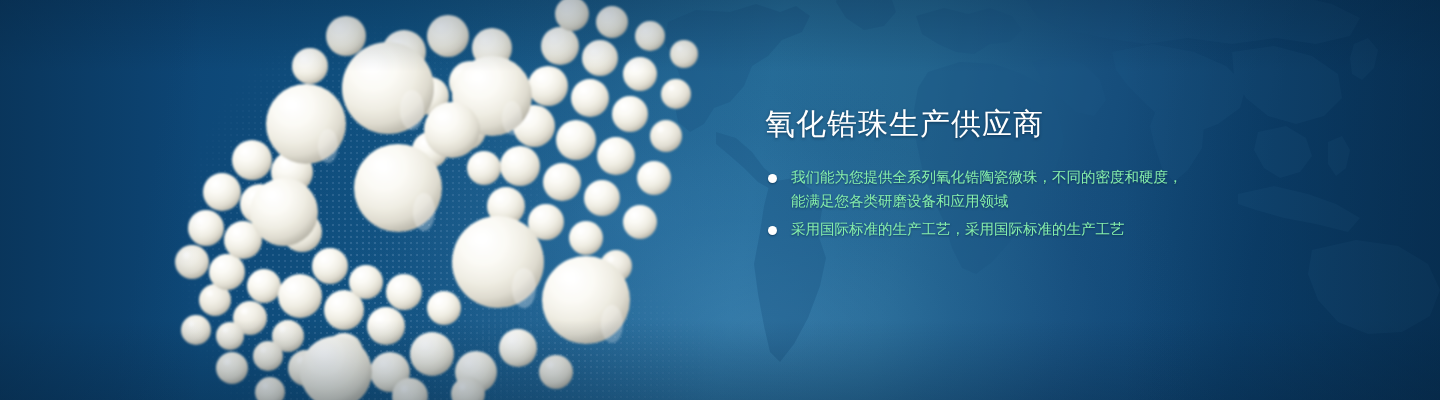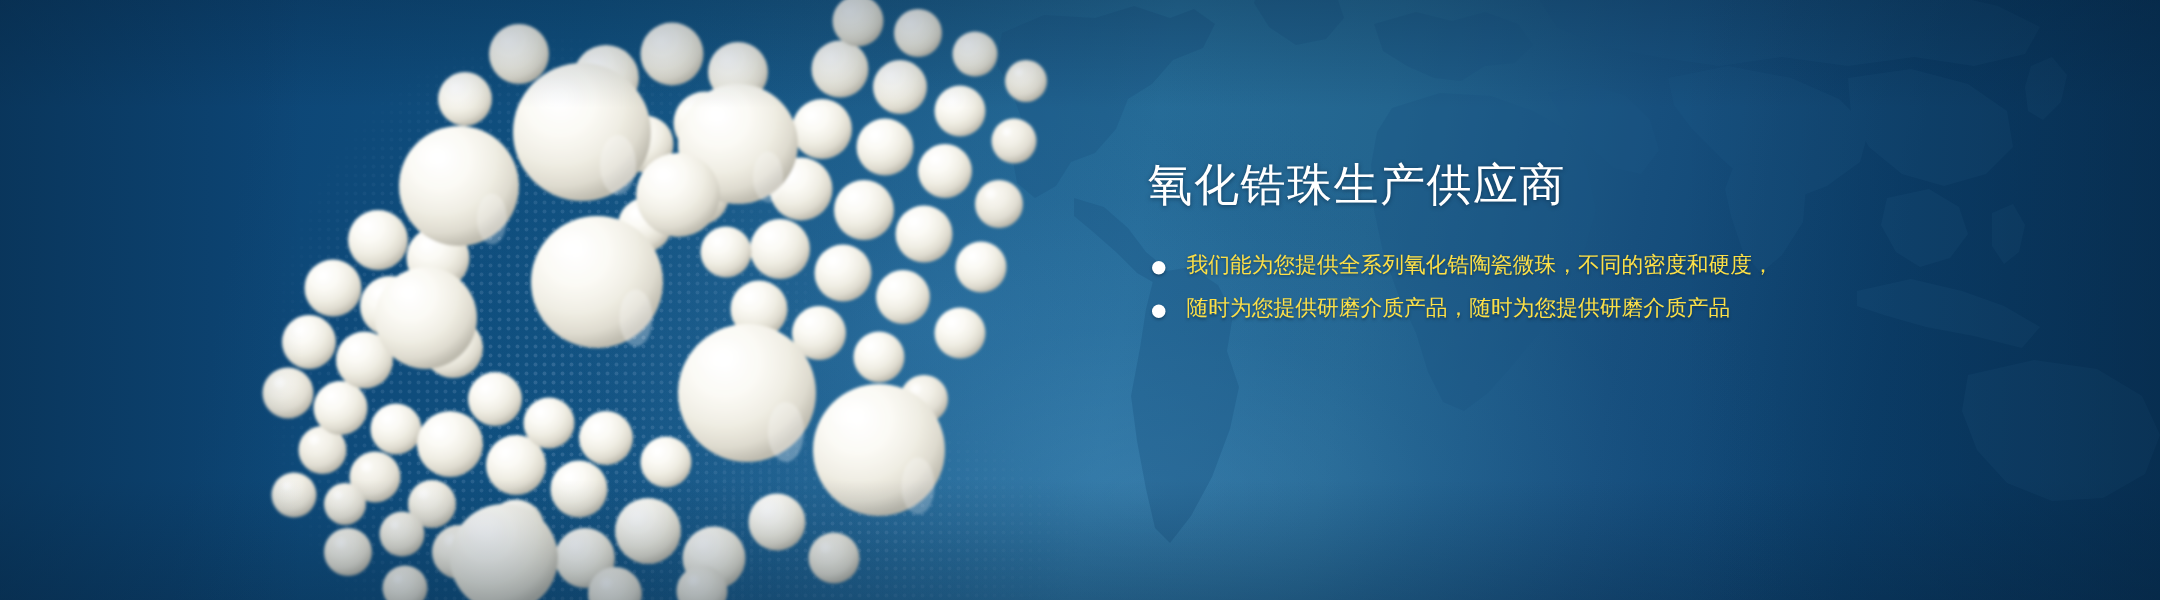--- a/index.html
+++ b/index.html
@@ -126,21 +126,21 @@
   }
   .bullets {
     list-style: none;
     margin: 22px 0 0 0;
     padding: 0;
   }
   .bullet {
     position: relative;
     padding-left: 26px;
     margin-bottom: 5px;
-    color: #fde047;
+    color: #86efac;
     font-size: 14.5px;
     line-height: 23.5px;
     text-shadow: 0 1px 2px rgba(3,25,45,0.5);
   }
   .bullet-dot {
     position: absolute;
     left: 3px;
     top: 8px;
     width: 9px;
     height: 9px;
@@ -430,24 +430,25 @@
 
   <div class="copy">
 
     <h1 class="headline">氧化锆珠生产供应商</h1>
 
     <ul class="bullets">
 
       <li class="bullet">
         <span class="bullet-dot"></span>
         <span class="bullet-line">我们能为您提供全系列氧化锆陶瓷微珠，不同的密度和硬度，</span>
+        <span class="bullet-line">能满足您各类研磨设备和应用领域</span>
       </li>
 
 
       <li class="bullet">
         <span class="bullet-dot"></span>
-        <span class="bullet-line">随时为您提供研磨介质产品，随时为您提供研磨介质产品</span>
+        <span class="bullet-line">采用国际标准的生产工艺，采用国际标准的生产工艺</span>
       </li>
 
     </ul>
   </div>
 
 </div>
 
 </body></html>

